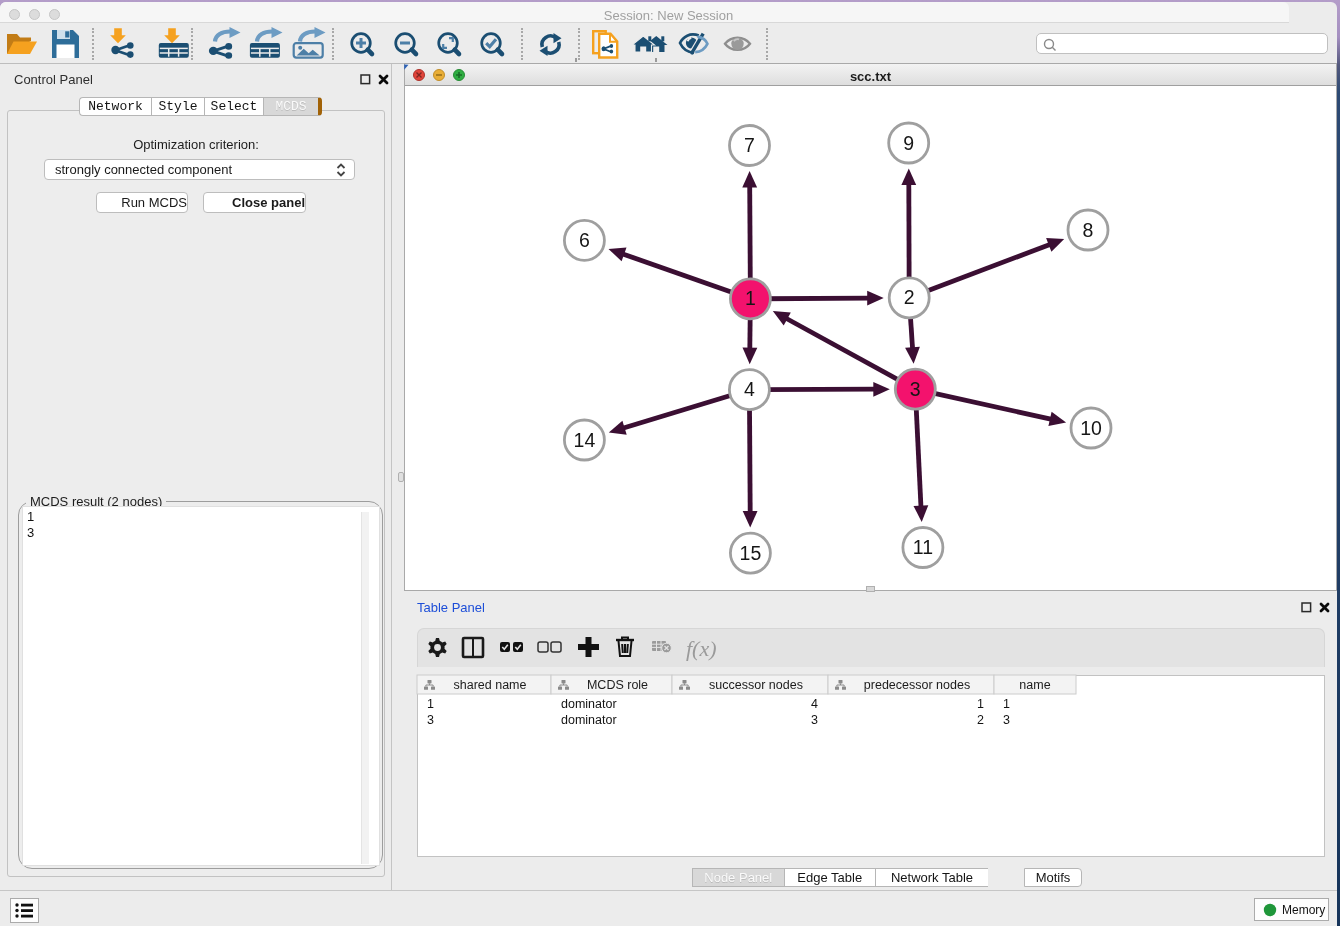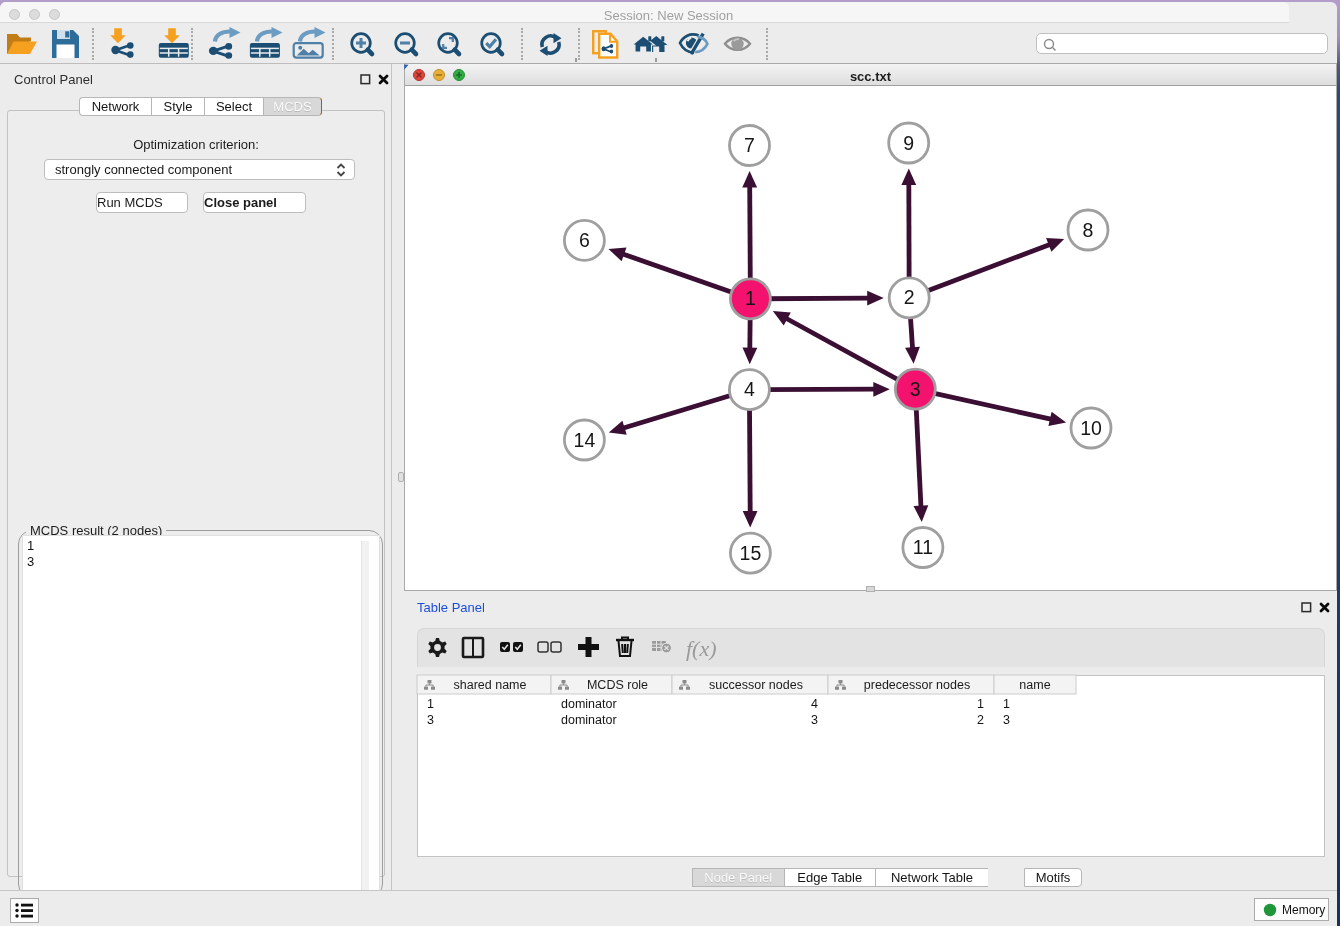--- a/index.html
+++ b/index.html
@@ -10,30 +10,30 @@
 #appwin { position:absolute; left:0px; top:2px; width:1337px; height:924px; background:#ececec; border-radius:6px 6px 0 0; }
 #titlebar { position:absolute; left:0; top:2px; width:1289px; height:21px; background:#f6f6f6; border-radius:6px 6px 0 0; border-bottom:1px solid #d8d8d8;}
 .tl { position:absolute; top:7px; width:11px; height:11px; border-radius:50%; background:#dcdcdc; border:1px solid #c6c6c6; }
 #wintitle { position:absolute; top:6px; left:0; width:1337px; text-align:center; font-size:13px; color:#a0a0a0; }
 #toolbar { position:absolute; left:0; top:24px; width:1337px; height:40px; background:#ececec; border-bottom:1px solid #bdbdbd; }
 .tsep { position:absolute; top:4px; height:32px; width:0; border-left:2px dotted #a8a8a8; }
 #search { position:absolute; left:1036px; top:9px; width:292px; height:21px; background:#fff; border:1px solid #c0c0c0; border-radius:5px; }
 #cpanel { position:absolute; left:0; top:64px; width:392px; height:826px; background:#ececec; border-right:1px solid #c4c4c4; }
 #cp-title { position:absolute; left:14px; top:8px; font-size:13px; color:#2e2e2e; }
 .wicon { position:absolute; font-size:12px; color:#111; }
-.tabbar { position:absolute; display:flex; height:19px; }
+.tabbar { position:absolute; display:flex; height:19px;font-family:Liberation Mono, monospace; }
 .tab { font-size:13px; color:#141414; background:#fff; border:1px solid #b6b6b6; border-right:none; text-align:center; line-height:18px; }
 .tab:first-child { border-radius:4px 0 0 4px; }
-.tab.last { border-right:1px solid #a16207; border-radius:0 4px 4px 0; }
+.tab.last { border-right:4px solid #a16207; border-radius:0 4px 4px 0; }
 .tab.sel { background:#d8d8d8; color:#fafafa; text-shadow:0 1px 0 #bbb; }
 #cp-box { position:absolute; left:7px; top:46px; width:378px; height:767px; background:#ededed; border:1px solid #c2c2c2; border-radius:3px; }
 #optlabel { position:absolute; left:0; top:73px; width:392px; text-align:center; font-size:13px; color:#1c1c1c; }
 #dropdown { position:absolute; left:44px; top:95px; width:311px; height:21px; background:#fff; border:1px solid #bdbdbd; border-radius:4px; font-size:13px; color:#1a1a1a; line-height:19px; padding-left:10px; }
-.btn { position:absolute; height:21px; background:#fff; border:1px solid #bdbdbd; border-radius:4px; font-size:13px; color:#1a1a1a; text-align:left; line-height:19px; }
-#mcdsbox { position:absolute; left:18px; top:437px; width:365px; height:368px; border:1px solid #9d9d9d; border-radius:14px;margin-top:29px; }
+.btn { position:absolute; height:21px; background:#fff; border:1px solid #bdbdbd; border-radius:4px; font-size:13px; color:#1a1a1a; text-align:right; line-height:19px; }
+#mcdsbox { position:absolute; left:18px; top:437px; width:365px; height:368px; border:1px solid #9d9d9d; border-radius:14px; }
 #mcdstitle { position:absolute; left:7px; top:-8px; background:#ededed; padding:0 4px; font-size:13px; color:#1c1c1c; }
 #mcdsinner { position:absolute; left:3px; top:4px; width:358px; height:360px; background:#fff; border:1px solid #e0e0e0; font-size:13px; color:#111; padding:2px 0 0 4px; line-height:16px; }
 #mcdsscroll { position:absolute; right:10px; top:5px; width:8px; height:352px; background:#f2f2f2; border-left:1px solid #e4e4e4; }
 #netwin { position:absolute; left:404px; top:63px; width:933px; height:528px; background:#fff; border:1px solid #a9a9a9; }
 #nettitle { position:absolute; left:0; top:0; width:931px; height:22px; background:linear-gradient(#f3f3f3,#dedede); border-bottom:1px solid #9f9f9f; }
 #netname { position:absolute; left:0; top:5px; width:931px; text-align:center; font-size:13px; font-weight:bold; color:#1c1c1c; }
 .mac { position:absolute; top:5px; width:12px; height:12px; border-radius:50%; }
 .mac svg { position:absolute; left:0; top:0; }
 #bluecorner { position:absolute; left:404px; top:64px; width:5px; height:6px; }
 #tpanel { position:absolute; left:404px; top:592px; width:933px; height:298px; background:#ececec; }

